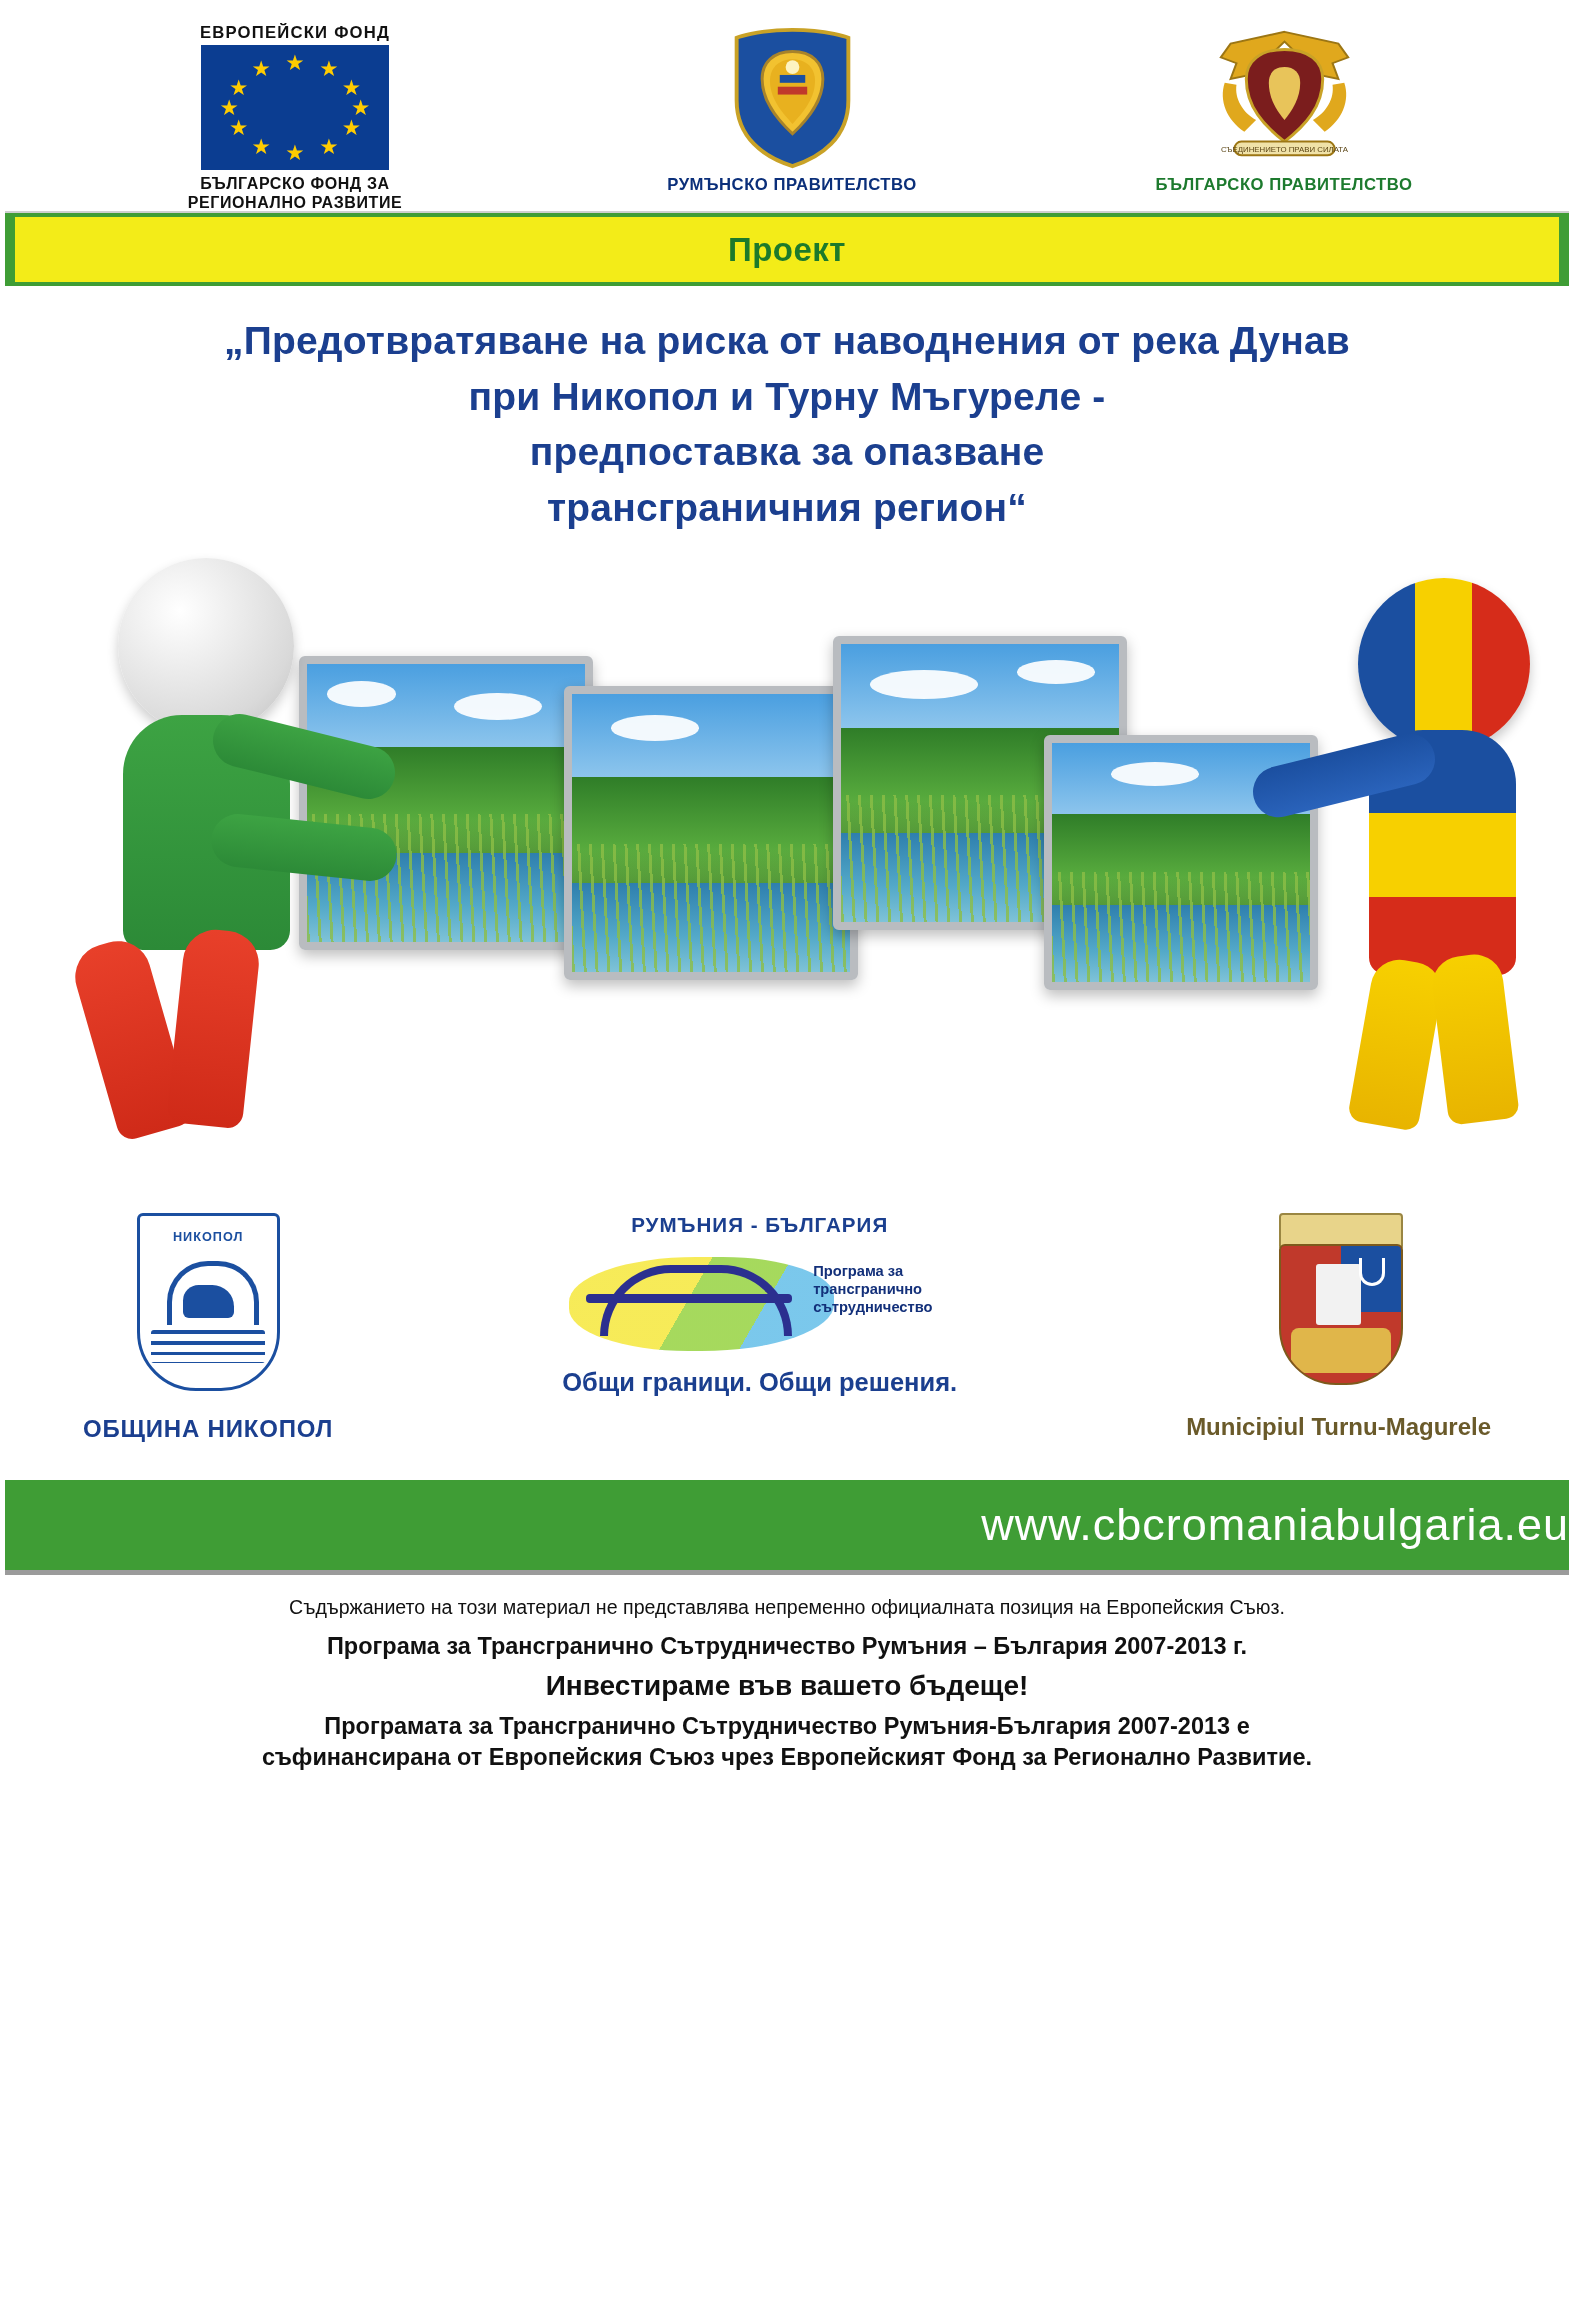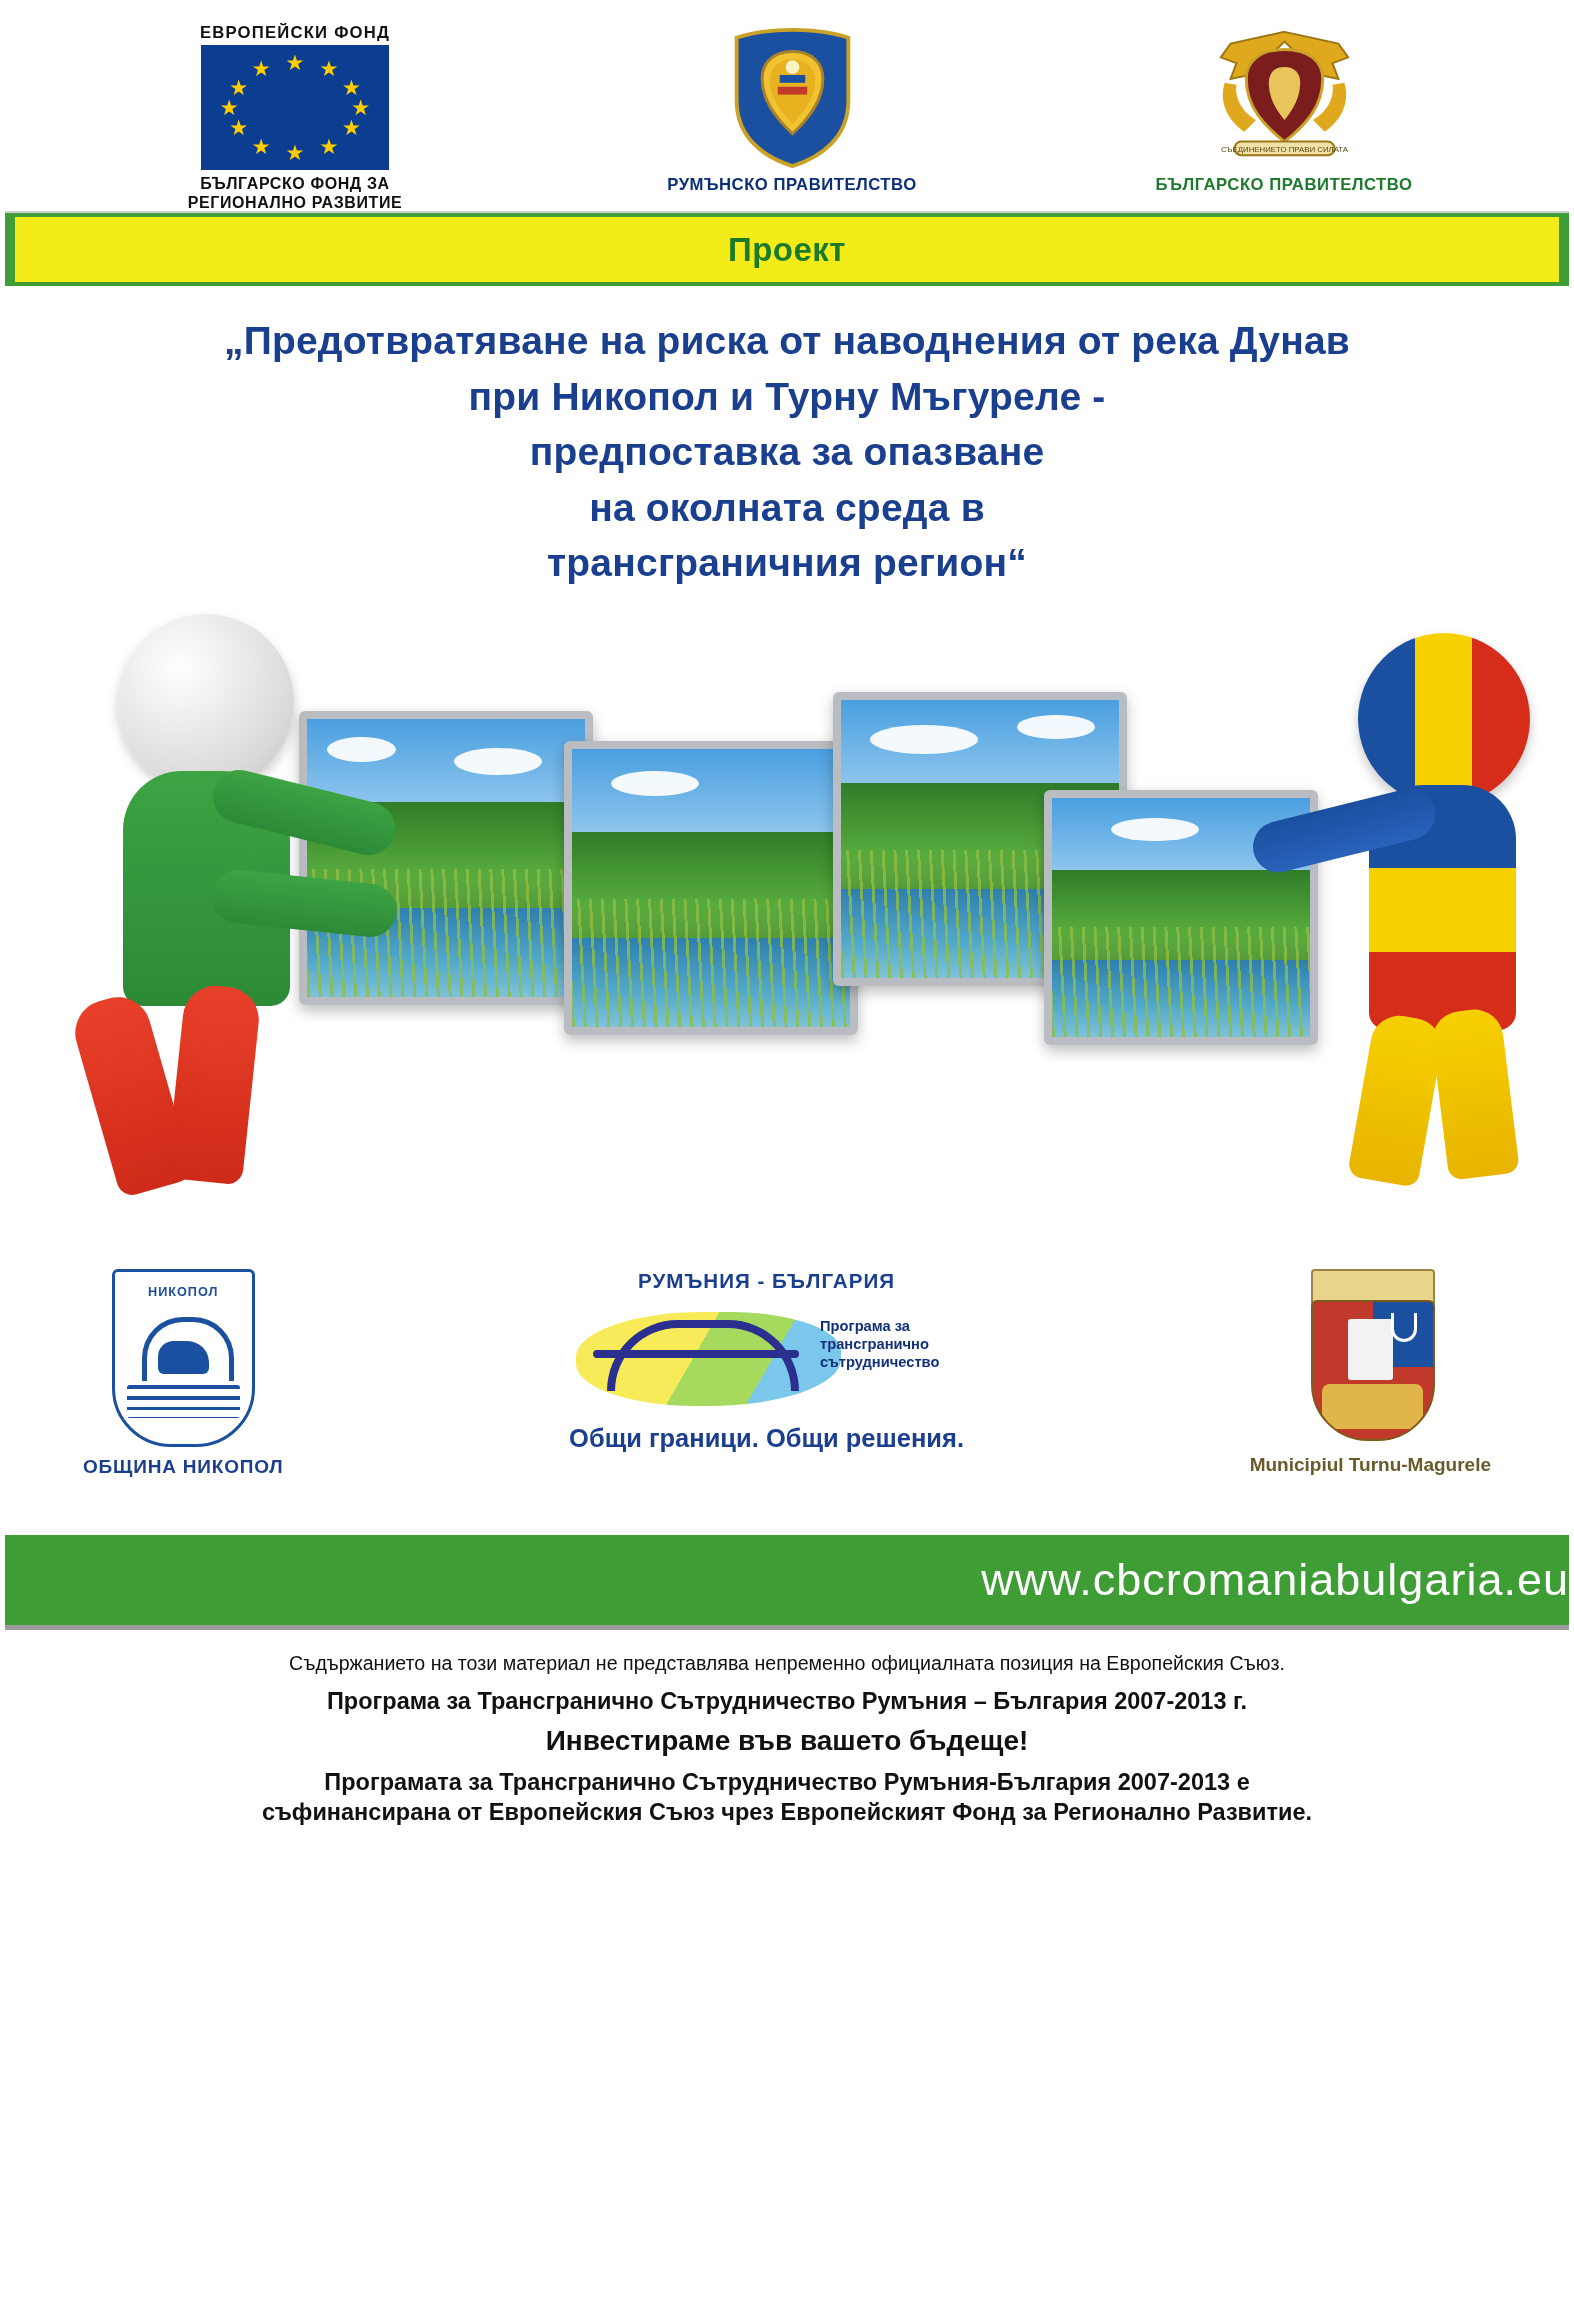--- a/index.html
+++ b/index.html
@@ -285,23 +285,23 @@
     padding: 17.6px 78px 0 78px;
     box-sizing: border-box;
   }
   .partner {
     display: flex;
     flex-direction: column;
     align-items: center;
     text-align: center;
   }
   .partner .cap {
-    font-size: 19px;
-    font-weight: bold;
-    margin-top: 9px;
+    font-size: 24px;
+    font-weight: bold;
+    margin-top: 24px;
   }
   .partner.nikopol .cap { color: #1b3f8f; letter-spacing: 0.8px; }
   .partner.turnu .cap { color: #6a5a2a; font-weight: bold; }
 
   .nikopol-shield {
     width: 137px; height: 172px;
     border: 3.9px solid #1b4fa0;
     border-radius: 5.9px 5.9px 59px 59px;
     position: relative;
     background: #ffffff;
@@ -492,21 +492,20 @@
   <div class="project-bar">
     <div class="bar-side left"></div>
     <div class="bar-side right"></div>
     <div class="label">Проект</div>
   </div>
 
   <div class="title">
     <div class="line">„Предотвратяване на риска от наводнения от река Дунав</div>
     <div class="line">при Никопол и Турну Мъгуреле -</div>
     <div class="line">предпоставка за опазване</div>
-    <div class="line">на околната среда в</div>
     <div class="line">трансграничния регион“</div>
   </div>
 
   <div class="illustration">
     <div class="illu-inner">
 
       <div class="puzzle-band">
         <div class="pz pz1">
           <div class="sky"></div>
           <div class="cloud" style="left:19.6px;top:17.6px;width:69px;height:25.5px"></div>

